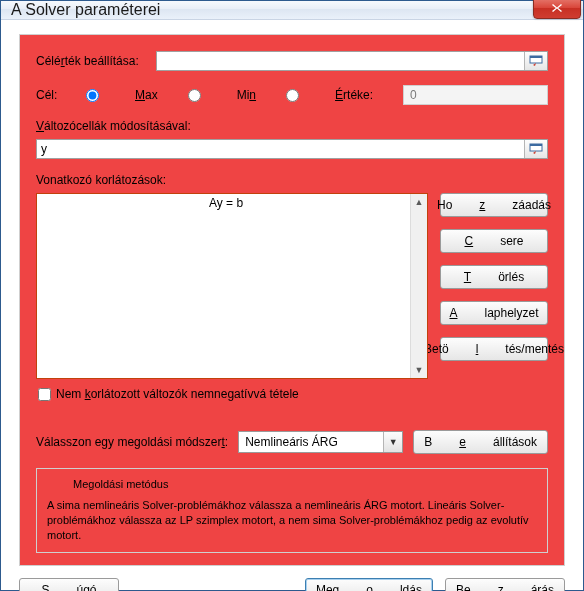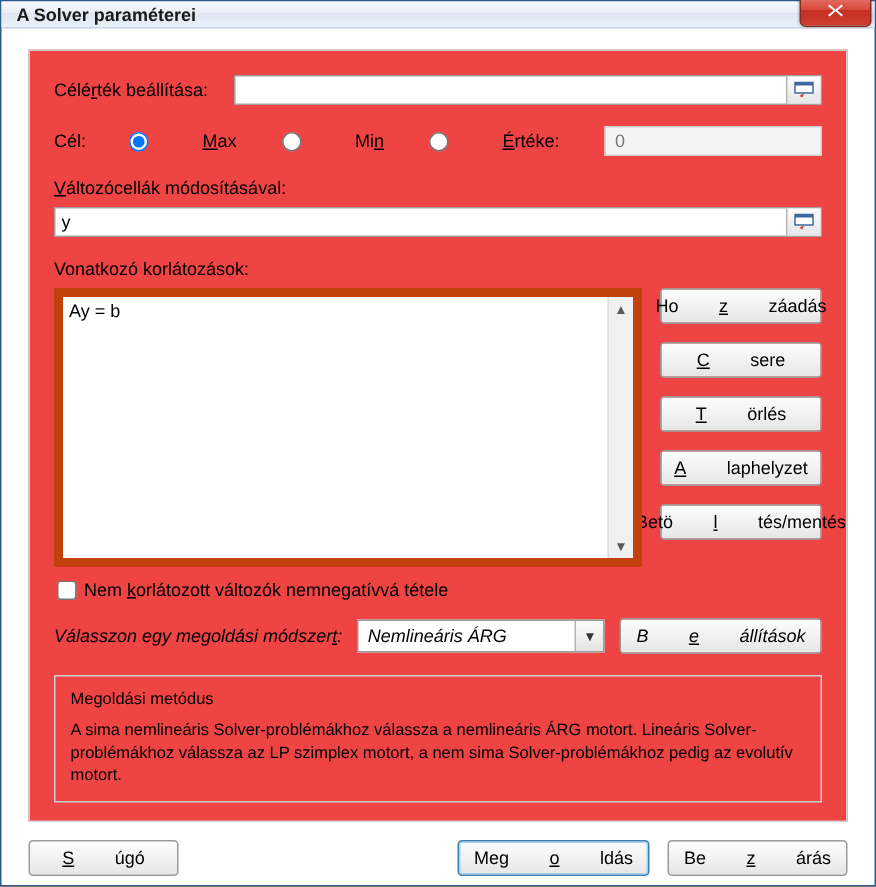--- a/index.html
+++ b/index.html
@@ -1,49 +1,49 @@
 <!DOCTYPE html>
 <html><head>
 <meta charset="utf-8">
 <style>
   html,body{margin:0;padding:0;font-family:"Segoe UI",Tahoma,sans-serif;font-size:12px;color:#000;background:#5f6a76;}
   .window{width:584px;height:591px;background:#fff;border:1px solid #2d5a8e;box-shadow:0 0 8px rgba(0,0,0,.4);position:relative;display:flex;flex-direction:column;box-sizing:border-box;}
   .titlebar{height:28px;background:linear-gradient(to bottom,#f6f9fd 0%,#e8eef7 45%,#dde6f2 46%,#eaf1fa 100%);display:flex;align-items:center;padding:0 2px 0 10px;border-bottom:1px solid #c9d4e4;}
-  .titlebar .title{flex:1;font-size:12px;color:#1a1a1a;font-weight:bold;}
+  .titlebar .title{flex:1;font-size:16px;color:#1a1a1a;}
   .close-btn{width:46px;height:20px;background:linear-gradient(to bottom,#e67a6f 0%,#d9463a 49%,#c72f23 50%,#cf3d31 100%);border:1px solid #8a2c22;border-radius:0 0 4px 4px;display:flex;align-items:center;justify-content:center;margin-top:-5px;box-shadow:0 0 2px rgba(0,0,0,.3);cursor:default;}
   .close-btn svg{width:12px;height:10px;}
   .body{flex:1;padding:14px 18px 12px 18px;display:flex;flex-direction:column;box-sizing:border-box;}
   .panel{flex:1;border:1px solid #cfcfcf;background:#ef4444;padding:16px 16px 12px 16px;display:flex;flex-direction:column;box-sizing:border-box;}
   .row{display:flex;align-items:center;margin-bottom:14px;}
   .lbl{color:#000;}
   .u{text-decoration:underline;}
   .field{display:flex;align-items:center;border:1px solid #a0a0a0;background:#fff;height:20px;box-sizing:border-box;}
   .field input{border:none;outline:none;flex:1;height:18px;padding:0 4px;font:inherit;background:transparent;}
   .pick{width:22px;height:18px;background:linear-gradient(to bottom,#fdfdfd,#e6e6e6);border-left:1px solid #b5b5b5;display:flex;align-items:center;justify-content:center;}
   .pick svg{width:14px;height:12px;}
   .radio{display:flex;align-items:center;margin-right:30px;gap:32px;}
   .radio input{margin:0 4px 0 0;}
   .num-field{border:1px solid #d0d0d0;background:#f4f4f4;color:#7a7a7a;height:20px;box-sizing:border-box;padding:0 6px;display:flex;align-items:center;flex:1;}
   .section-label{margin-bottom:6px;}
-  .listbox{border:6px solid #c2410c;background:#fff;position:relative;box-sizing:border-box;padding:2px 16px 18px 4px;overflow:hidden;}
+  .listbox{border:1px solid #c2410c;background:#fff;position:relative;box-sizing:border-box;padding:2px 16px 18px 4px;overflow:hidden;text-align:center;}
   .scroll-track{position:absolute;top:0;right:0;bottom:0;width:16px;background:#f0f0f0;border-left:1px solid #dcdcdc;}
   .scroll-arrow{height:16px;display:flex;align-items:center;justify-content:center;color:#5a5a5a;font-size:9px;}
   .btn{height:24px;min-width:94px;background:linear-gradient(to bottom,#fdfdfd,#e6e6e6);border:1px solid #9a9a9a;border-radius:3px;font:inherit;padding:0 10px;box-sizing:border-box;display:inline-flex;align-items:center;justify-content:center;cursor:default;gap:27px;}
   .btn.default{border:1px solid #3c7fb1;box-shadow:inset 0 0 0 1px #a7d0ef;}
   .right-btns{display:flex;flex-direction:column;gap:12px;width:108px;}
   .mid{display:flex;gap:12px;}
   .mid .listbox{flex:1;height:186px;}
-  .chk-row{display:flex;align-items:center;margin-top:8px;margin-bottom:12px;}
+  .chk-row{display:flex;align-items:center;margin-top:8px;margin-bottom:29px;}
   .chk-row input{margin:0 5px 0 2px;}
-  .select-row{display:flex;align-items:center;gap:10px;margin-bottom:14px;font-style:italic;}
+  .select-row{display:flex;align-items:center;gap:10px;margin-bottom:14px;}
   .select{flex:1;height:22px;border:1px solid #9a9a9a;background:#fff;display:flex;align-items:center;box-sizing:border-box;position:relative;}
   .select .sel-text{flex:1;padding:0 6px;}
   .select .sel-btn{width:18px;height:20px;background:linear-gradient(to bottom,#fdfdfd,#e3e3e3);border-left:1px solid #b5b5b5;display:flex;align-items:center;justify-content:center;font-size:9px;color:#333;}
   .info{border:1px solid #cfcfcf;padding:8px 10px 10px 10px;font-size:11px;line-height:1.35;}
-  .info .hdr{margin-bottom:6px;}
+  .info .hdr{margin-bottom:6px;margin-left:26px;}
   .bottom{display:flex;align-items:center;padding-top:12px;gap:12px;}
   .bottom .spacer{flex:1;}
 </style>
 </head>
 <body>
 
 <div class="window">
   <div class="titlebar">
     <span class="title">A Solver paraméterei</span>
     <div class="close-btn">

